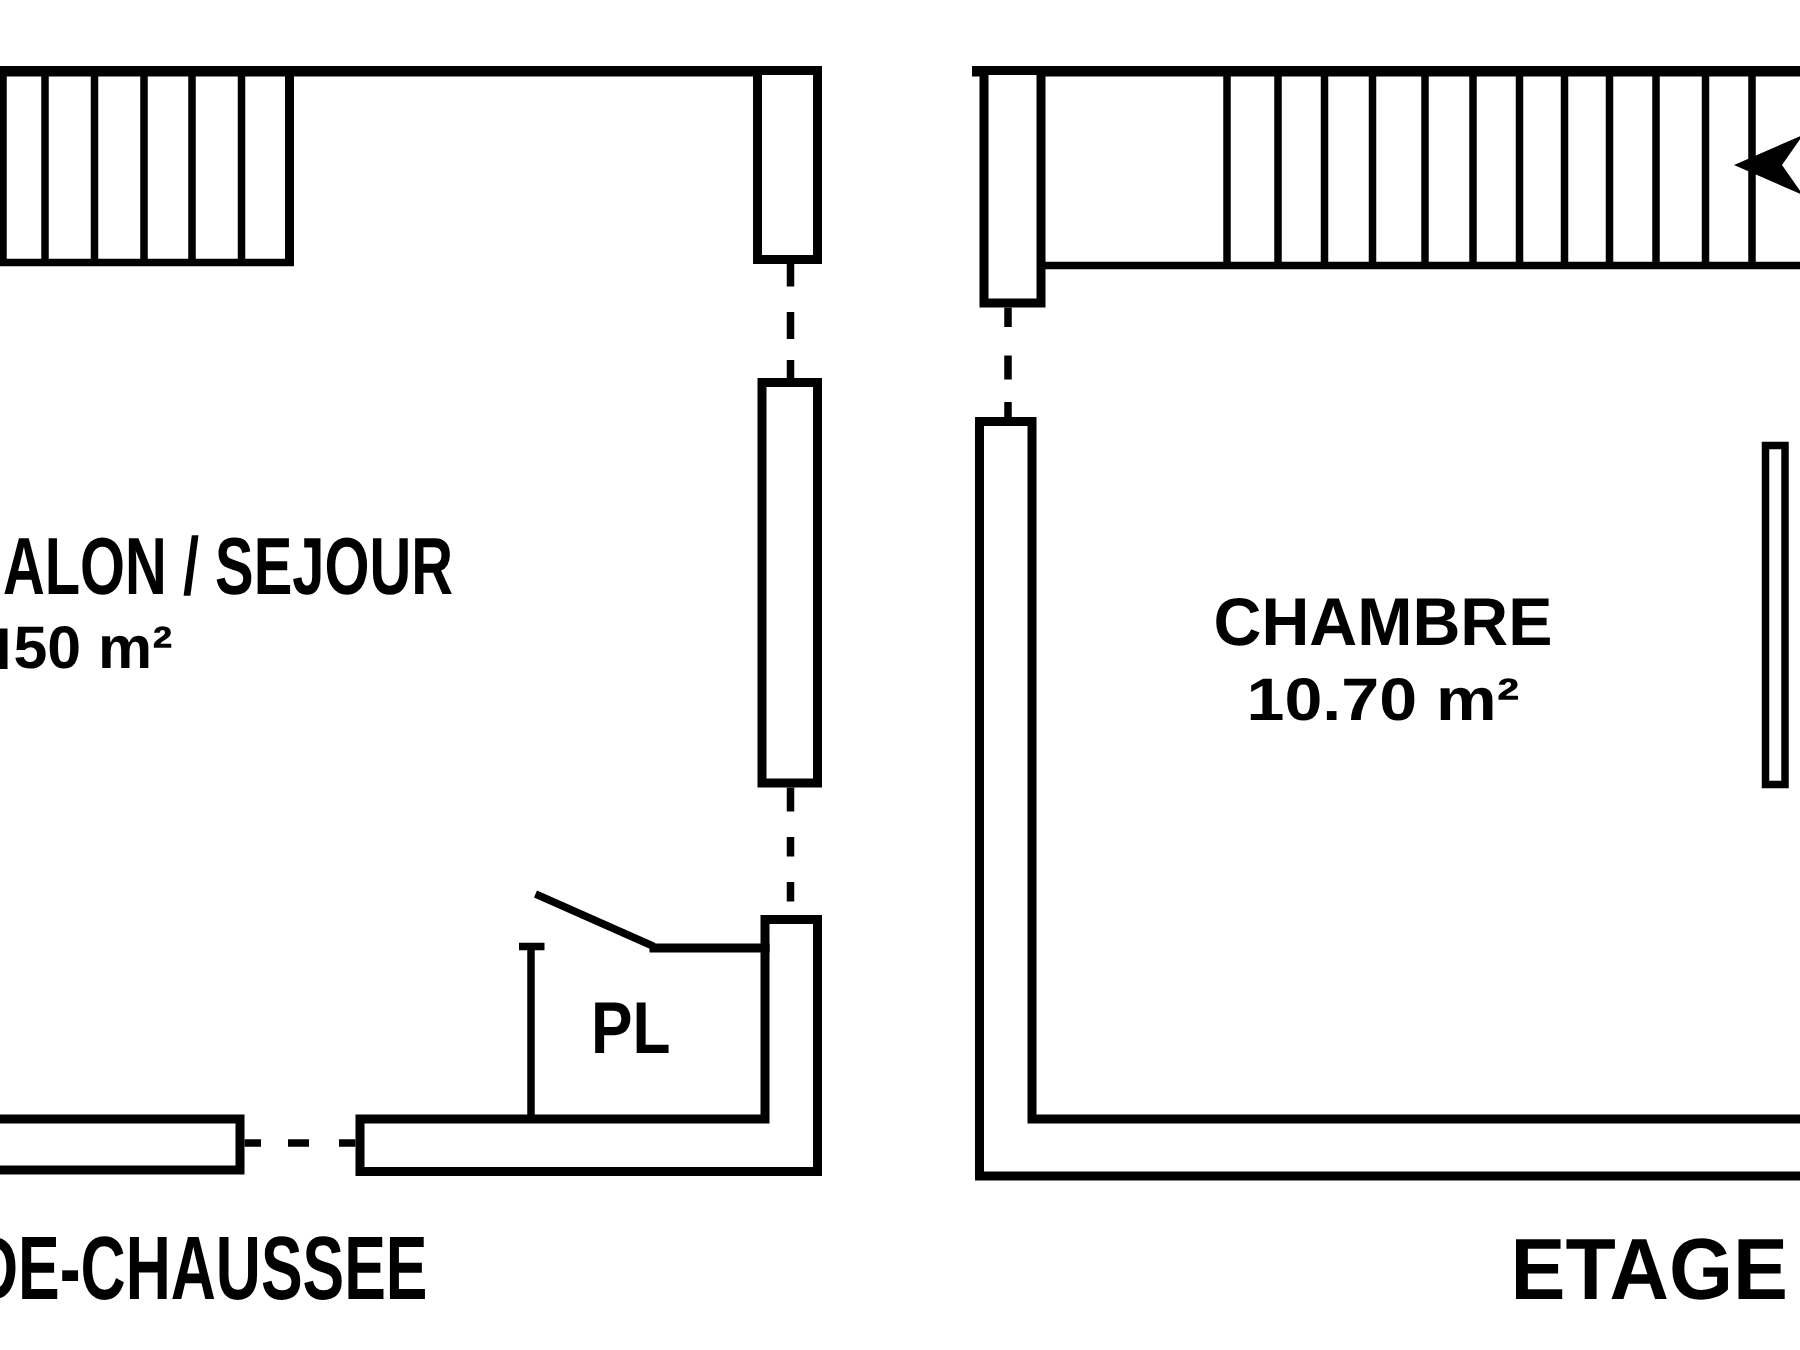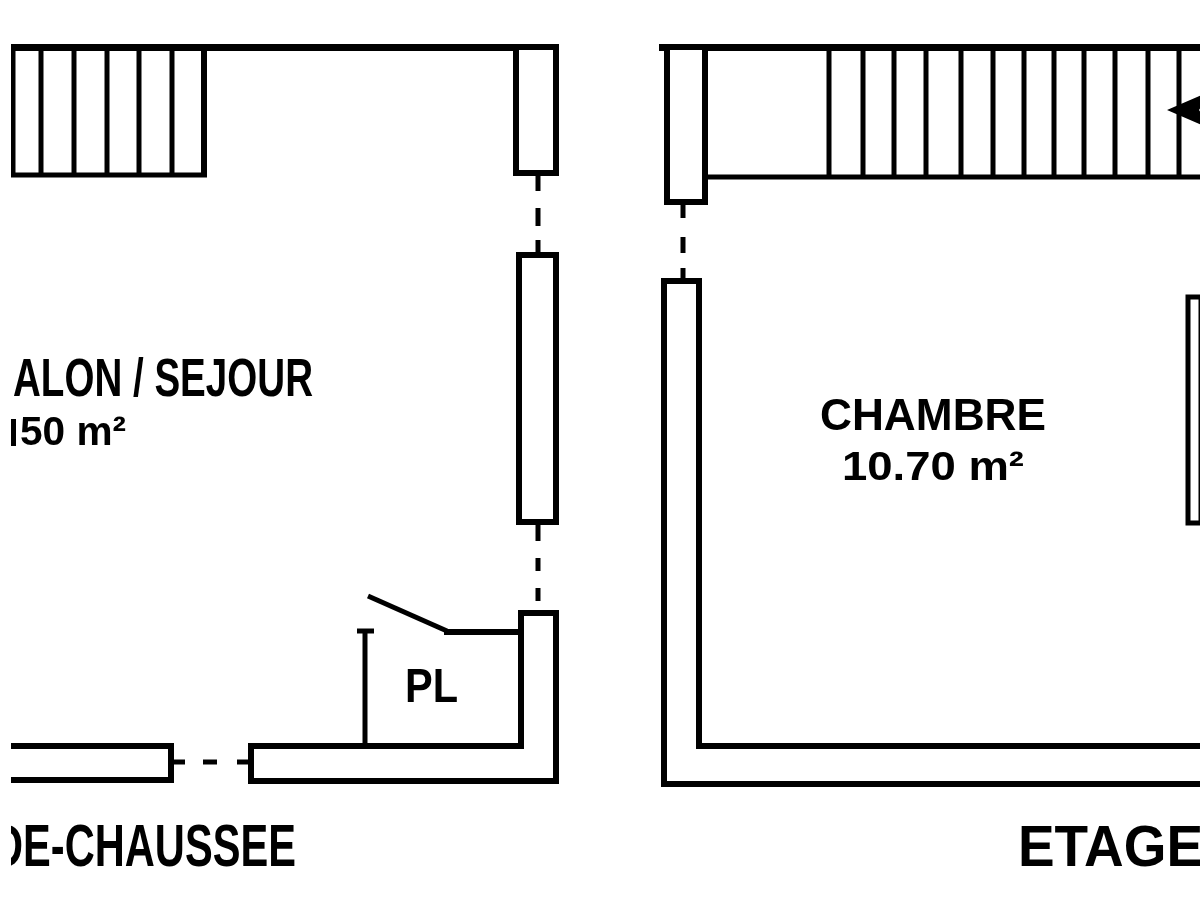--- a/index.html
+++ b/index.html
@@ -1,17 +1,17 @@
 <!DOCTYPE html>
 <html style="--line: #000000;"><head>
 <meta charset="utf-8">
 <style>
   html,body{margin:0;padding:0;background:#fff;}
   body{width:1200px;height:900px;overflow:hidden;position:relative;}
-  #plan-canvas{position:absolute;left:0;top:0;width:974px;height:900px;margin-left:11px;}
+  #plan-canvas{position:absolute;left:0;top:0;width:974px;height:900px;}
   svg{display:block;}
   text{
     font-family:"Liberation Sans","DejaVu Sans",sans-serif;
     font-weight:700;
     fill:var(--line,#000);
   }
   .stroke{stroke:var(--line,#000);fill:none;}
   .wall{stroke:var(--line,#000);fill:#fff;}
   .solid{fill:var(--line,#000);stroke:none;}
 </style>

